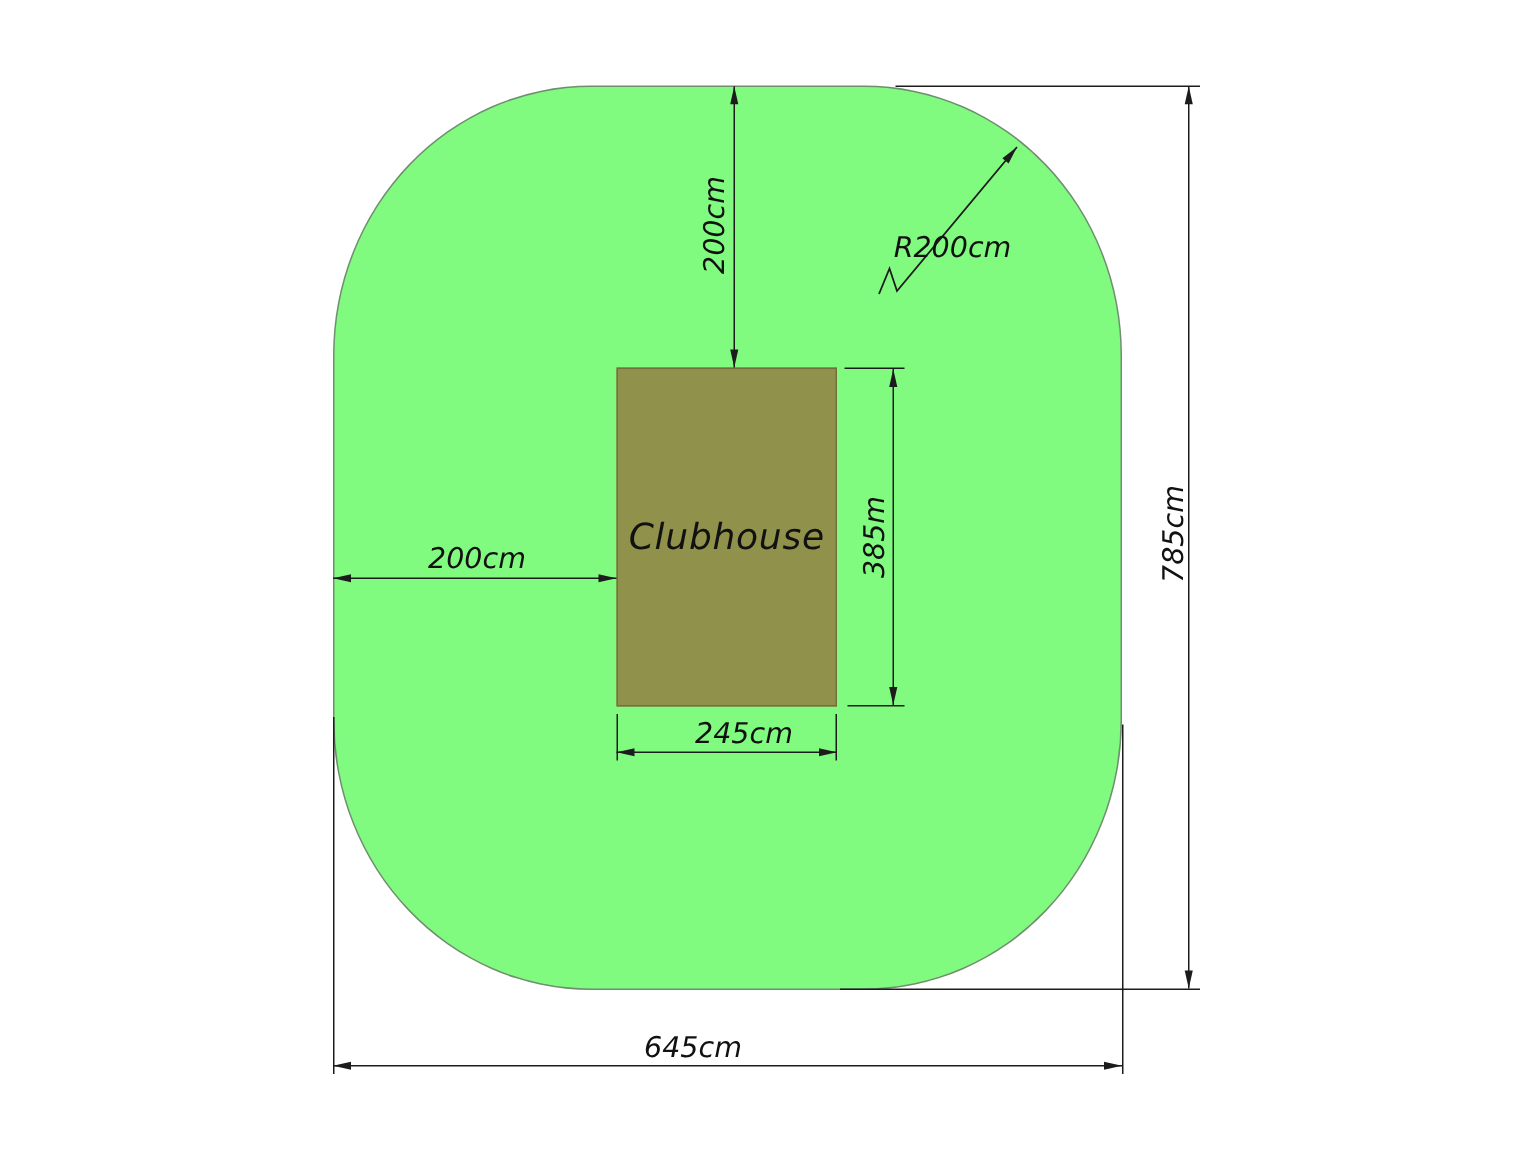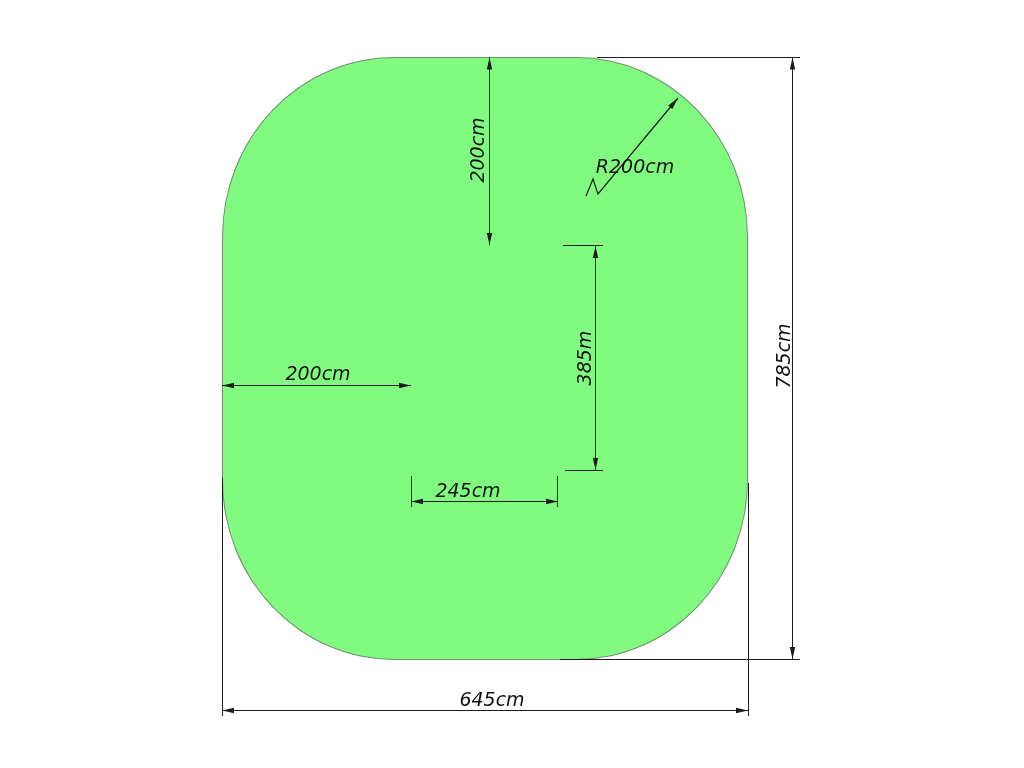--- a/index.html
+++ b/index.html
@@ -41,20 +41,23 @@
   }
   .lbl.vert { transform:translate(-50%,-50%) rotate(-90deg); }
 </style>
 </head>
 <body>
 
 <div id="canvas">
 
   <div class="site"></div>
 
+  <div class="clubhouse">
+    <span class="clubhouse-label">Clubhouse</span>
+  </div>
 
   <svg class="overlay" viewBox="0 0 1024 768" xmlns="http://www.w3.org/2000/svg">
     <defs>
       <marker id="arr" viewBox="0 0 14 8" markerWidth="14" markerHeight="8" refX="13" refY="4" orient="auto-start-reverse" markerUnits="userSpaceOnUse">
         <path class="arrow-head" d="M13,4 L1,1.3 L1,6.7 Z"></path>
       </marker>
     </defs>
 
     <line class="ext-line" x1="563" y1="245.5" x2="603" y2="245.5"></line>
     <line class="ext-line" x1="565" y1="470.5" x2="603" y2="470.5"></line>
@@ -78,17 +81,17 @@
   <div class="lbl vert" style="left:477px; top:150px;">200cm</div>
 
   <div class="lbl" style="left:635px; top:166px;">R200cm</div>
 
   <div class="lbl vert" style="left:783px; top:356px;">785cm</div>
 
   <div class="lbl" style="left:318px; top:373px;">200cm</div>
 
   <div class="lbl vert" style="left:584px; top:358px;">385m</div>
 
-  <div class="lbl" style="left:468px; top:490px;">245cm</div>
+  <div class="lbl" style="left:496px; top:490px;">245cm</div>
 
-  <div class="lbl" style="left:492px; top:699px;text-align:center;">645cm</div>
+  <div class="lbl" style="left:462px; top:699px;text-align:center;">645cm</div>
 
 </div>
 
 </body></html>

